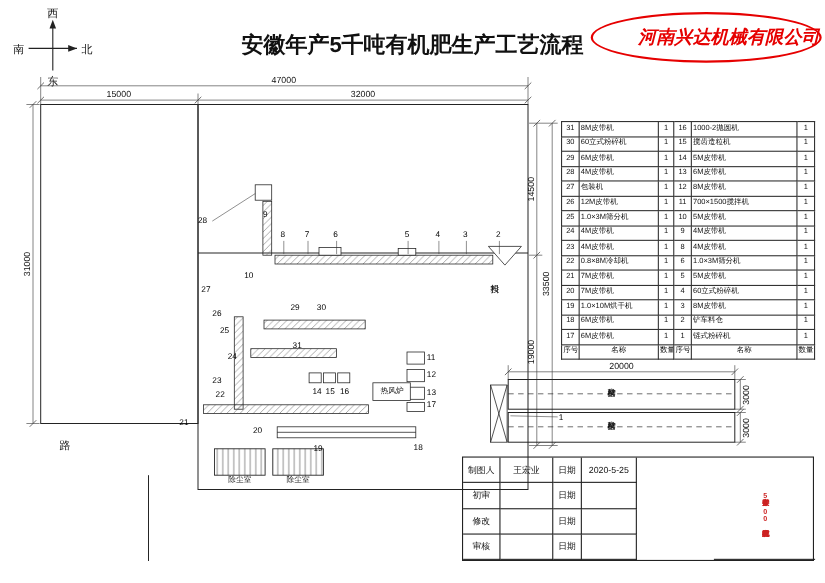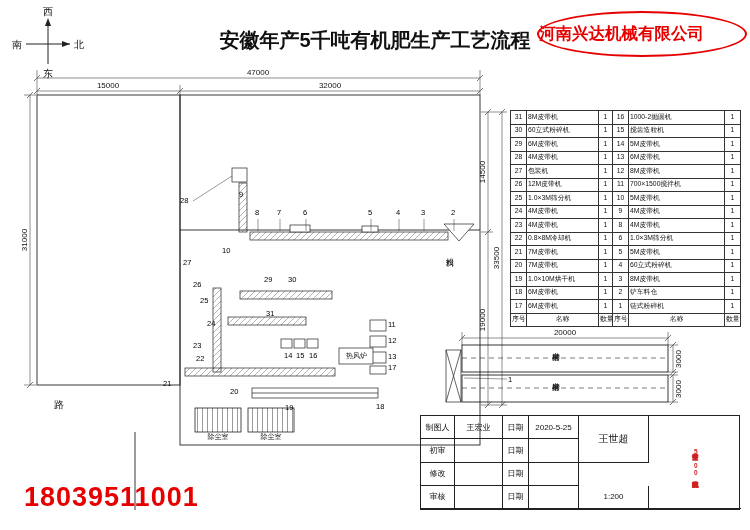--- a/index.html
+++ b/index.html
@@ -5,21 +5,21 @@
   html,body{margin:0;padding:0;background:#fff;}
   #stage{position:relative;width:750px;height:530px;background:#ffffff;overflow:hidden;
          font-family:"Liberation Sans",sans-serif;color:#111;}
   #cad{position:absolute;left:0;top:0;}
   .dimtxt{font-size:8px;fill:#111;font-family:"Liberation Sans",sans-serif;}
   .cmptxt{font-size:10px;fill:#111;font-family:"Liberation Sans",sans-serif;}
   #main-title{position:absolute;left:50%;top:27px;transform:translateX(-50%);
               font-size:20px;font-weight:bold;white-space:nowrap;}
   #company-oval{position:absolute;left:537px;top:11px;width:206px;height:42px;
                 border:2px solid #e60000;border-radius:50%;
-                display:flex;align-items:center;justify-content:flex-start;}
+                display:flex;align-items:center;justify-content:flex-end;font-style:italic;}
   #company-oval span{color:#e60000;font-size:16.5px;font-weight:bold;white-space:nowrap;}
   #phone{position:absolute;left:24px;top:482px;color:#e60000;font-size:27px;
          font-weight:bold;letter-spacing:1px;}
   .plabel{position:absolute;font-size:7px;text-align:center;line-height:1.1;}
   .vtext{position:absolute;writing-mode:vertical-rl;text-orientation:upright;
          font-size:8px;line-height:1;}
   #road-label{position:absolute;left:54px;top:398px;font-size:10px;}
   
   #bom{position:absolute;left:510px;top:110px;}
   #bom table{border-collapse:collapse;table-layout:fixed;width:230px;}
@@ -157,21 +157,20 @@
       <path d="M258,219L258,231 M280,219L280,231 M306,219L306,231 M371,219L371,231 M399,219L399,231 M424,219L424,231 M454,219L454,231"></path>
       <line x1="193" y1="201" x2="232" y2="176"></line>
       <line x1="507" y1="379" x2="464" y2="378"></line>
     </g>
   </svg>
 
   <div id="main-title">安徽年产5千吨有机肥生产工艺流程</div>
   <div id="company-oval">
     <span>河南兴达机械有限公司</span>
   </div>
-  <div id="phone">18039511001</div>
 
   <div class="vtext" style="left:445px;top:252px;">投料</div>
   <div class="plabel" style="left:340px;top:352px;width:33px;">热风炉</div>
   <div class="plabel" style="left:195px;top:433px;width:46px;">除尘室</div>
   <div class="plabel" style="left:248px;top:433px;width:46px;">除尘室</div>
   <div id="road-label">路</div>
   <div class="vtext" style="left:552px;top:347px;font-size:7.5px;">发酵槽</div>
   <div class="vtext" style="left:552px;top:377px;font-size:7.5px;">发酵槽</div>
 
   <div id="bom">
@@ -329,22 +328,20 @@
     <div class="tb-cell" style="grid-area:2/3">日期</div>
     <div class="tb-cell" style="grid-area:2/4"></div>
     <div class="tb-cell" style="grid-area:3/1">修改</div>
     <div class="tb-cell" style="grid-area:3/2"></div>
     <div class="tb-cell" style="grid-area:3/3">日期</div>
     <div class="tb-cell" style="grid-area:3/4"></div>
     <div class="tb-cell" style="grid-area:4/1">审核</div>
     <div class="tb-cell" style="grid-area:4/2"></div>
     <div class="tb-cell" style="grid-area:4/3">日期</div>
     <div class="tb-cell" style="grid-area:4/4"></div>
-    <div class="tb-cell tb-approver">王世超</div>
-    <div class="tb-cell tb-scale-value">1:200</div>
     <div class="tb-cell tb-project">安徽年产5000吨有机肥生产线</div>
   </div>
 
   <div id="callout-layer">
       <span class="callout" style="left: 508px; top: 376px;">1</span>
       <span class="callout" style="left: 451px; top: 209px;">2</span>
       <span class="callout" style="left: 421px; top: 209px;">3</span>
       <span class="callout" style="left: 396px; top: 209px;">4</span>
       <span class="callout" style="left: 368px; top: 209px;">5</span>
       <span class="callout" style="left: 303px; top: 209px;">6</span>

